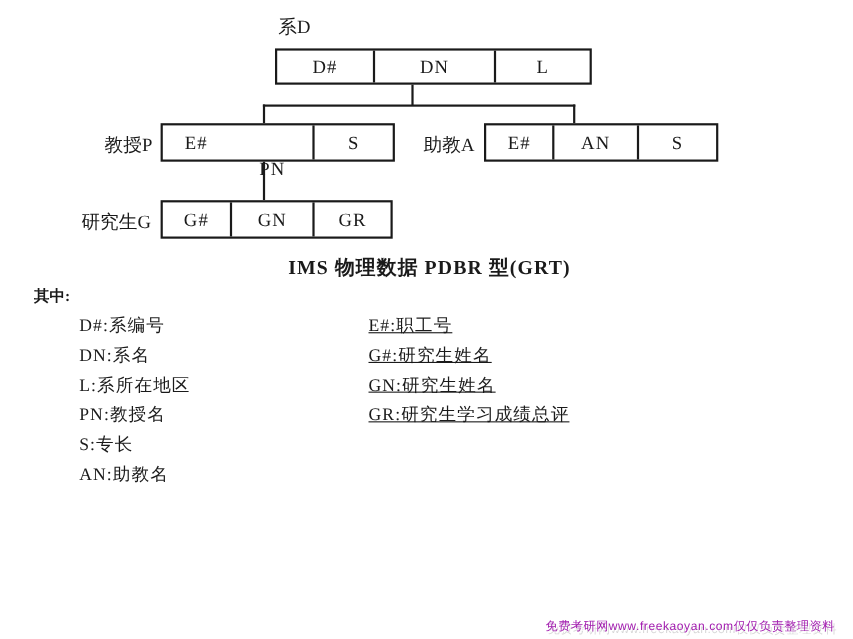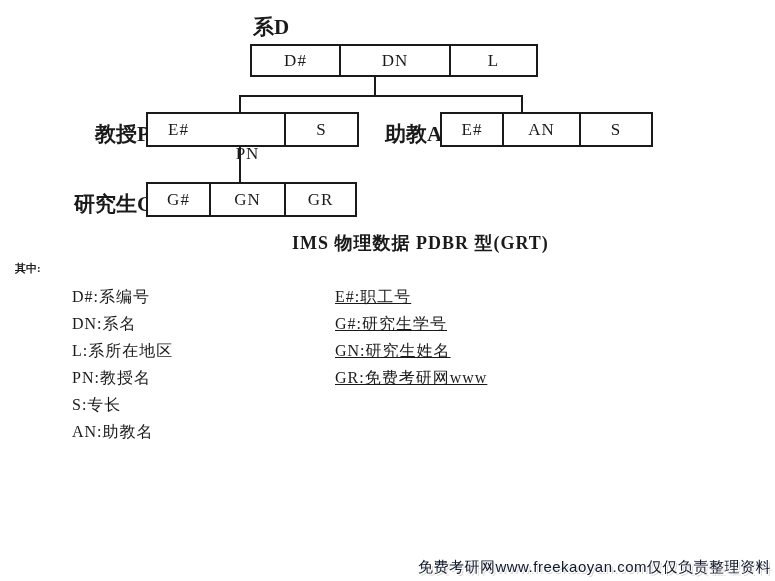--- a/index.html
+++ b/index.html
@@ -5,37 +5,37 @@
   html,body{margin:0;padding:0;background:#fff;}
   .canvas{
     position:relative;width:775px;height:581px;background:#ffffff;overflow:hidden;
     font-family:"Liberation Serif","DejaVu Serif",serif;color:#1a1a1a;
   }
   
   .rbox{position:absolute;display:flex;border:2px solid #1a1a1a;background:#fff;box-sizing:border-box;}
   .cell{display:flex;align-items:center;justify-content:center;font-size:17px;letter-spacing:1px;box-sizing:border-box;}
   .cell+.cell{border-left:2px solid #1a1a1a;}
   
-  .nlabel{position:absolute;font-size:21px;font-weight:700;white-space:nowrap;}
+  .nlabel{position:absolute;font-size:17px;font-weight:400;white-space:nowrap;}
   
   .vline,.hline{position:absolute;background:#1a1a1a;}
   .vline{width:2px;}
   .hline{height:2px;}
   
-  .caption{position:absolute;left:262px;top:231px;font-size:18px;font-weight:600;letter-spacing:1px;white-space:nowrap;margin-left:30px;}
+  .caption{position:absolute;left:262px;top:231px;font-size:18px;font-weight:600;letter-spacing:1px;white-space:nowrap;}
   
-  .legend-heading{position:absolute;left:15px;top:261px;font-size:11px;font-weight:600;}
+  .legend-heading{position:absolute;left:31px;top:261px;font-size:14px;font-weight:600;}
   .lcol{position:absolute;font-size:16px;}
   .lcol .lrow{height:27px;line-height:27px;white-space:nowrap;letter-spacing:1px;}
   .lcol-left{left:72px;top:283px;}
   .lcol-right{left:335px;top:283px;text-decoration:underline;}
   
   .watermark{
-    position:absolute;right:4px;bottom:4px;font-size:15px;letter-spacing:0.5px;
-    color:#0f172a;white-space:nowrap;
+    position:absolute;right:16px;bottom:4px;font-size:11px;letter-spacing:0.5px;
+    color:#a21caf;white-space:nowrap;
     text-shadow:1px 1px 0 #ffffff,2px 2px 0 #d8d8d8;
     font-family:"Liberation Sans","DejaVu Sans",sans-serif;
   }
 </style>
 </head>
 <body>
 
 <div class="canvas">
 
   <div class="nlabel" style="left:253px;top:13px;">系D</div>
@@ -85,20 +85,20 @@
     <div class="lrow">D#:系编号</div>
     <div class="lrow">DN:系名</div>
     <div class="lrow">L:系所在地区</div>
     <div class="lrow">PN:教授名</div>
     <div class="lrow">S:专长</div>
     <div class="lrow">AN:助教名</div>
   </div>
 
   <div class="lcol lcol-right">
     <div class="lrow">E#:职工号</div>
-    <div class="lrow">G#:研究生学号</div>
+    <div class="lrow">G#:研究生姓名</div>
     <div class="lrow">GN:研究生姓名</div>
-    <div class="lrow">GR:免费考研网www</div>
+    <div class="lrow">GR:研究生学习成绩总评</div>
   </div>
 
   <div class="watermark">免费考研网www.freekaoyan.com仅仅负责整理资料</div>
 
 </div>
 
 </body></html>

